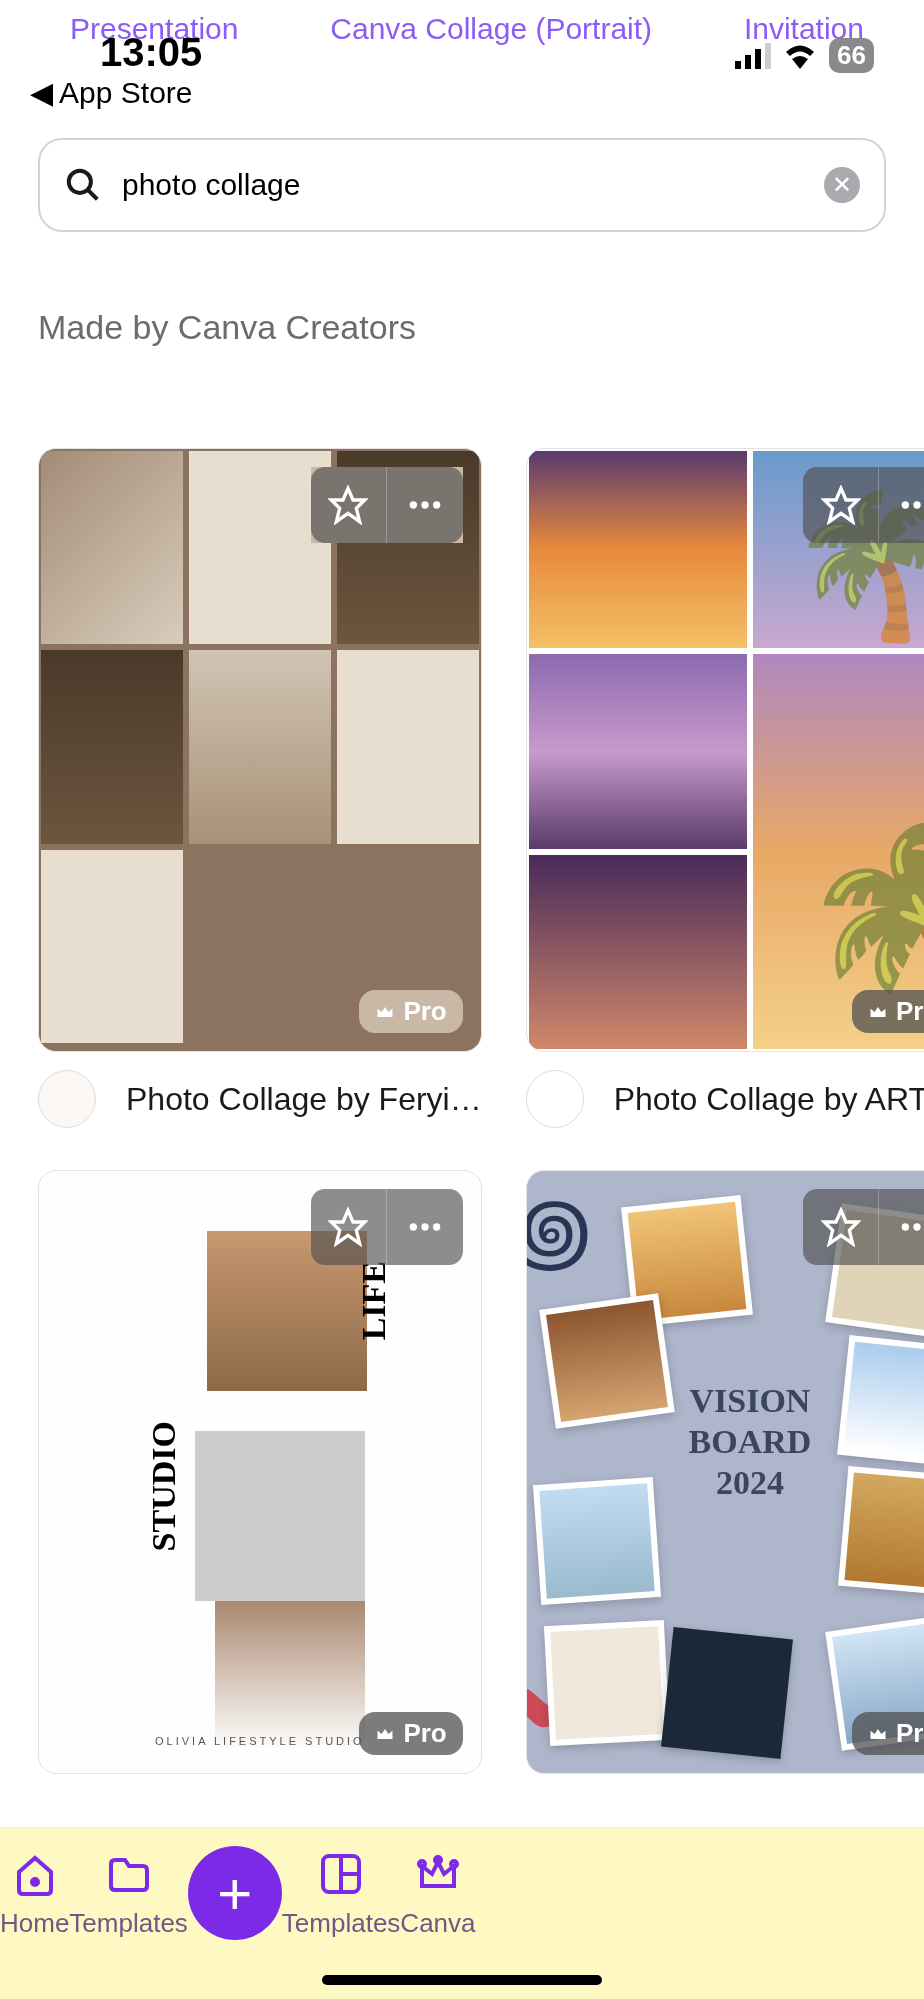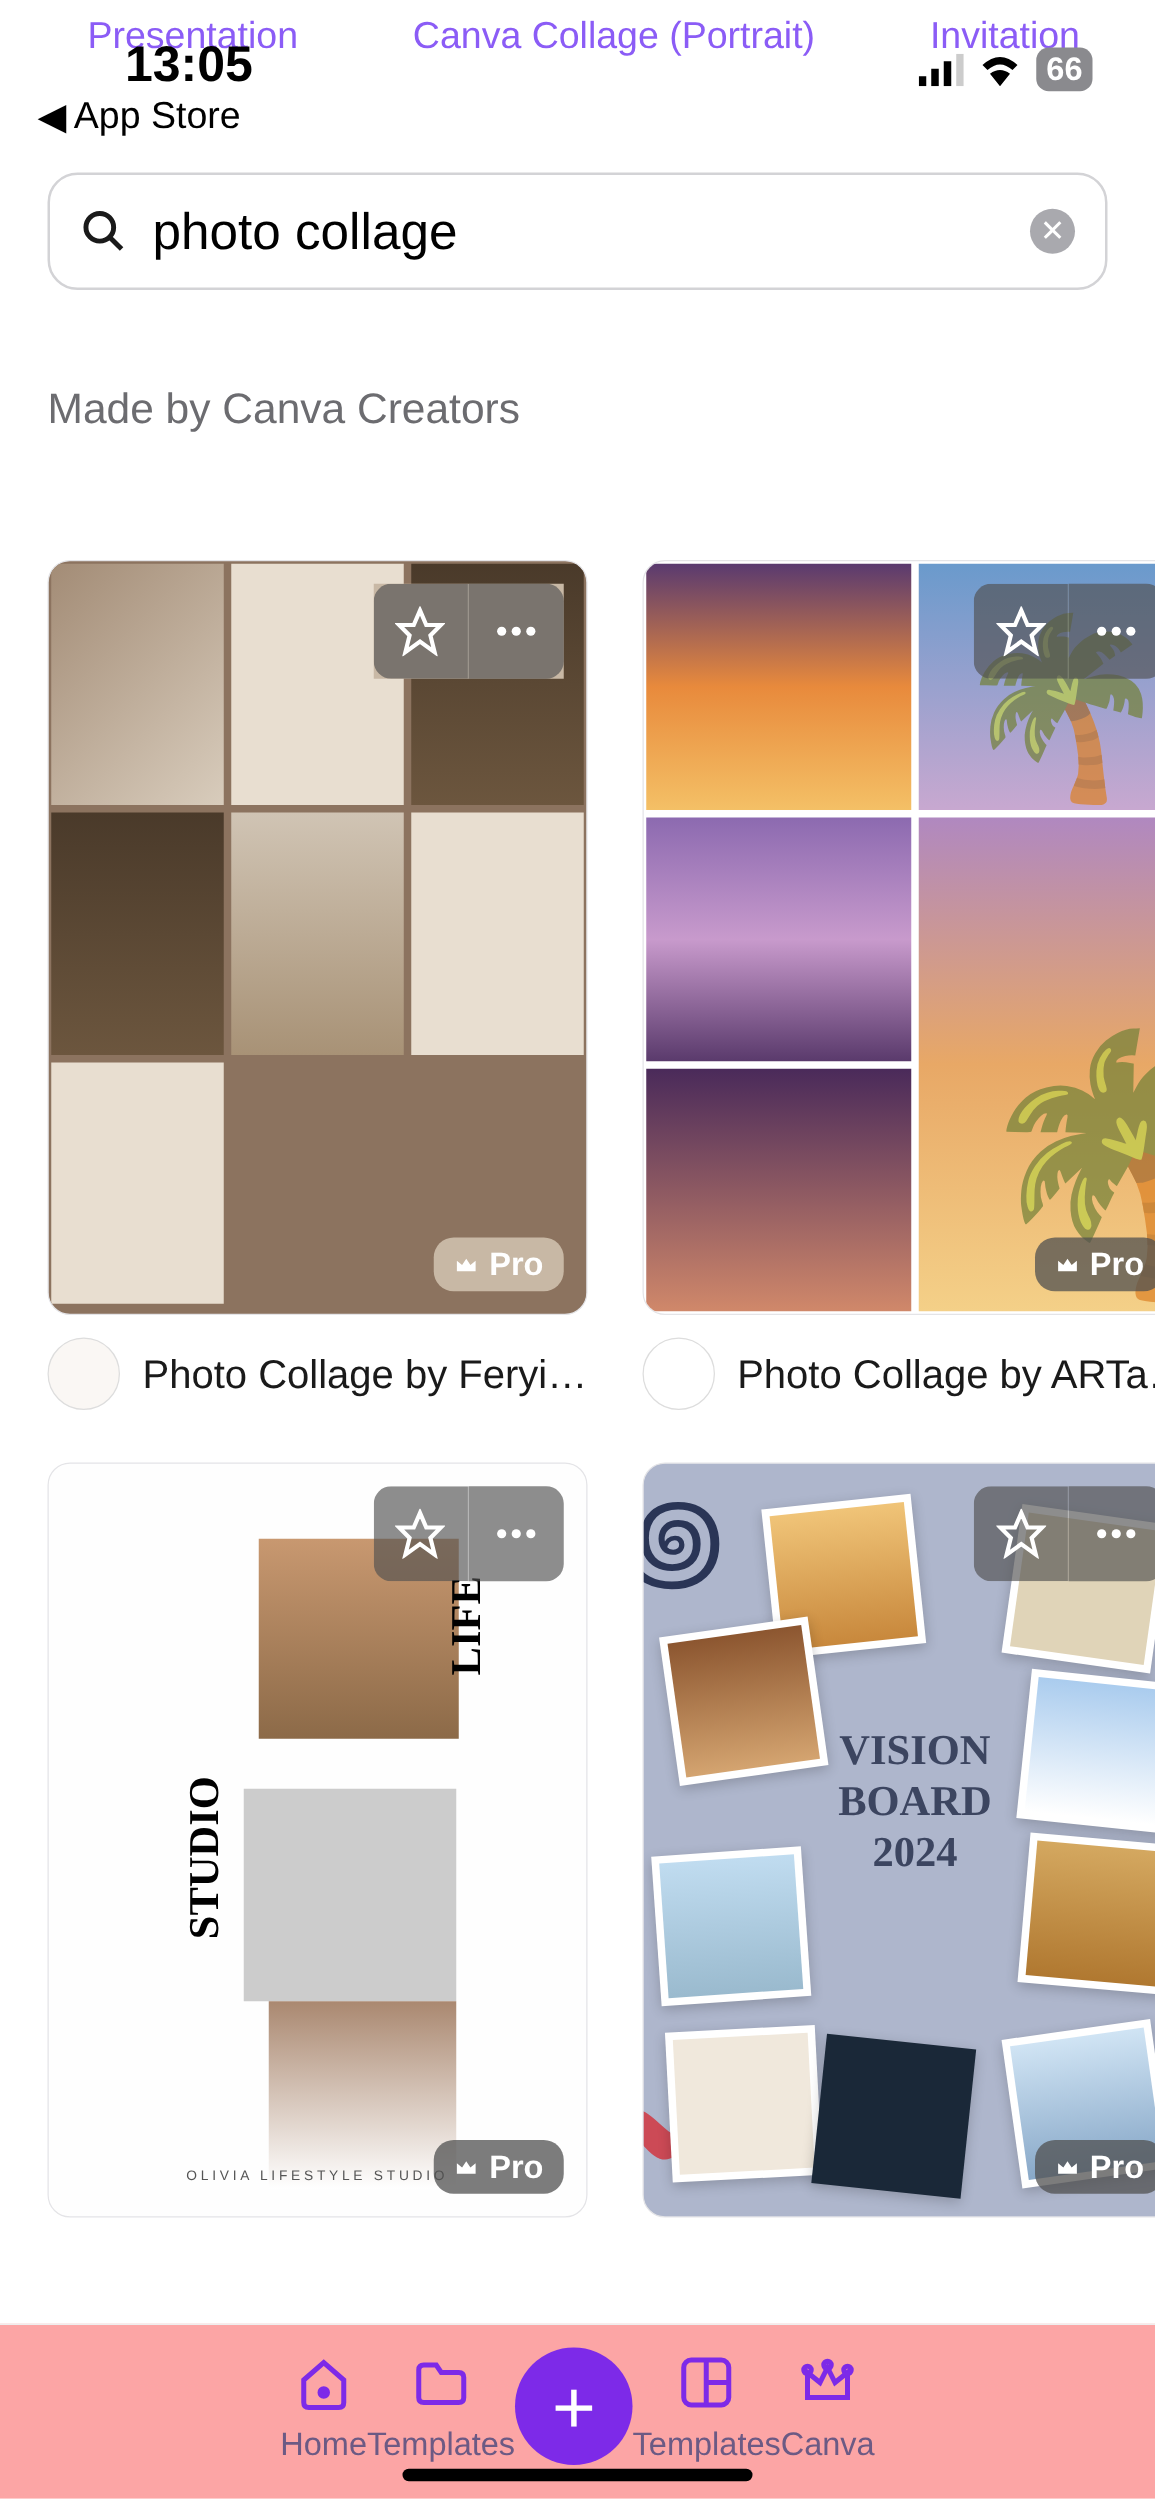--- a/index.html
+++ b/index.html
@@ -8,41 +8,41 @@
     
     .statusbar { position: absolute; top: 0; left: 0; right: 0; height: 120px; }
     .bg-categories { position: absolute; top: 12px; left: 0; right: 0; display: flex; justify-content: space-between; color: #8b5cf6; font-size: 30px; padding: 0 60px 0 70px; }
     .time { position: absolute; top: 30px; left: 100px; font-weight: 700; font-size: 40px; }
     .app-store-back { position: absolute; top: 75px; left: 30px; font-size: 30px; font-weight: 500; display: flex; align-items: center; gap: 6px; }
     .status-icons { position: absolute; top: 38px; right: 50px; display: flex; align-items: center; gap: 12px; }
     .battery-pill { background: #8a8a8e; border-radius: 10px; padding: 2px 8px; color: #fff; font-weight: 700; font-size: 26px; }
     
     
     .search-wrapper { position: absolute; top: 138px; left: 38px; right: 38px; height: 94px; border: 2px solid #d3d3d6; border-radius: 24px; display: flex; align-items: center; padding: 0 24px; gap: 20px; background: #fff; }
-    .search-input { flex: 1; font-size: 41px; border: none; outline: none; }
+    .search-input { flex: 1; font-size: 30px; border: none; outline: none; }
     .clear-btn { width: 36px; height: 36px; border-radius: 50%; background: #a9a9ae; color: #fff; display: flex; align-items: center; justify-content: center; font-size: 24px; }
     
     
     .section-header { position: absolute; top: 292px; left: 38px; right: 38px; }
     .title-row { display: flex; justify-content: space-between; align-items: flex-start; }
     .main-title { font-size: 46px; font-weight: 800; }
     .count { color: #7a7a7e; font-weight: 800; }
     .see-all { color: #7d2ae8; font-size: 34px; font-weight: 600; margin-top: 30px; }
     .subtitle { color: #6c6c70; font-size: 34px; margin-top: 16px; }
     
     
     .grid { position: absolute; top: 448px; left: 38px; right: 38px; display: grid; grid-template-columns: 1fr 1fr; gap: 42px 44px; }
     .card { display: flex; flex-direction: column; gap: 18px; }
     .thumb { width: 100%; height: 604px; border-radius: 18px; position: relative; overflow: hidden; border: 1px solid #e4e4e7; }
     .actions { position: absolute; top: 18px; right: 18px; display: flex; }
     .action-star, .action-more { width: 76px; height: 76px; background: rgba(80,80,80,.65); display: flex; align-items: center; justify-content: center; }
     .action-star { border-radius: 14px 0 0 14px; border-right: 1px solid rgba(255,255,255,.25); }
     .action-more { border-radius: 0 14px 14px 0; }
     .pro-badge { position: absolute; bottom: 18px; right: 18px; background: rgba(80,80,80,.75); border-radius: 16px; padding: 6px 16px; color: #fff; font-weight: 600; font-size: 26px; display: flex; align-items: center; gap: 8px; }
-    .card-meta { display: flex; align-items: center; gap: 18px; }
+    .card-meta { display: flex; align-items: center; gap: 30px; }
     .avatar { width: 58px; height: 58px; border-radius: 50%; border: 1px solid #ddd; background: #faf7f4; flex-shrink: 0; }
     .card-title { font-size: 32px; color: #1a1a1a; white-space: nowrap; overflow: hidden; text-overflow: ellipsis; }
     
     
     .t1 { background: #8c735f; display: grid; grid-template-columns: repeat(3, 1fr); grid-template-rows: repeat(3, 1fr); gap: 6px; padding: 2px; }
     .t1 > div { background: #c8b8a5; }
     .t1 .a { background: linear-gradient(135deg, #a38c76, #d8ccbc); }
     .t1 .b { background: linear-gradient(#d0c4b4, #a89276); }
     .t1 .c { background: linear-gradient(#4a3a2a, #6c563e); }
     .t1 .d { background: #e8ded0; }
@@ -71,21 +71,21 @@
     
     
     .t4 { background: #aeb6cc; position: relative; }
     .t4 .center-text { position: absolute; top: 210px; left: 50%; transform: translateX(-50%); text-align: center; color: #3c4560; font-family: Georgia, serif; font-size: 34px; font-weight: 600; line-height: 1.2; }
     .t4 .polaroid { position: absolute; width: 120px; height: 120px; background: #fff; padding: 6px; box-shadow: 0 3px 10px rgba(0,0,0,.2); }
     .t4 .polaroid > div { width: 100%; height: 100%; }
     .scribble { position: absolute; top: -10px; left: -20px; color: #2a3556; font-size: 90px; }
     .wave { position: absolute; bottom: -10px; left: -30px; color: #cc4a56; font-size: 130px; }
     
     
-    .bottom-nav { position: absolute; bottom: 0; left: 0; right: 0; height: 140px; background: #fca5a5; border-top: 1px solid #eee; display: flex; justify-content: center; align-items: flex-start; padding-top: 22px; }
+    .bottom-nav { position: absolute; bottom: 0; left: 0; right: 0; height: 172px; background: #fef9c3; border-top: 1px solid #eee; display: flex; justify-content: flex-start; align-items: flex-start; padding-top: 22px; }
     .nav-item { display: flex; flex-direction: column; align-items: center; gap: 10px; color: #7d2ae8; font-size: 26px; font-weight: 500; }
     .nav-item.inactive { color: #6c5a84; }
     .nav-icon { width: 48px; height: 48px; }
     .fab { width: 94px; height: 94px; border-radius: 50%; background: #7d2ae8; color: #fff; display: flex; align-items: center; justify-content: center; font-size: 60px; margin-top: -4px; }
     .home-indicator { position: absolute; bottom: 14px; left: 50%; transform: translateX(-50%); width: 280px; height: 10px; background: #000; border-radius: 10px; }
     
   </style>
 </head>
 <body>
 

